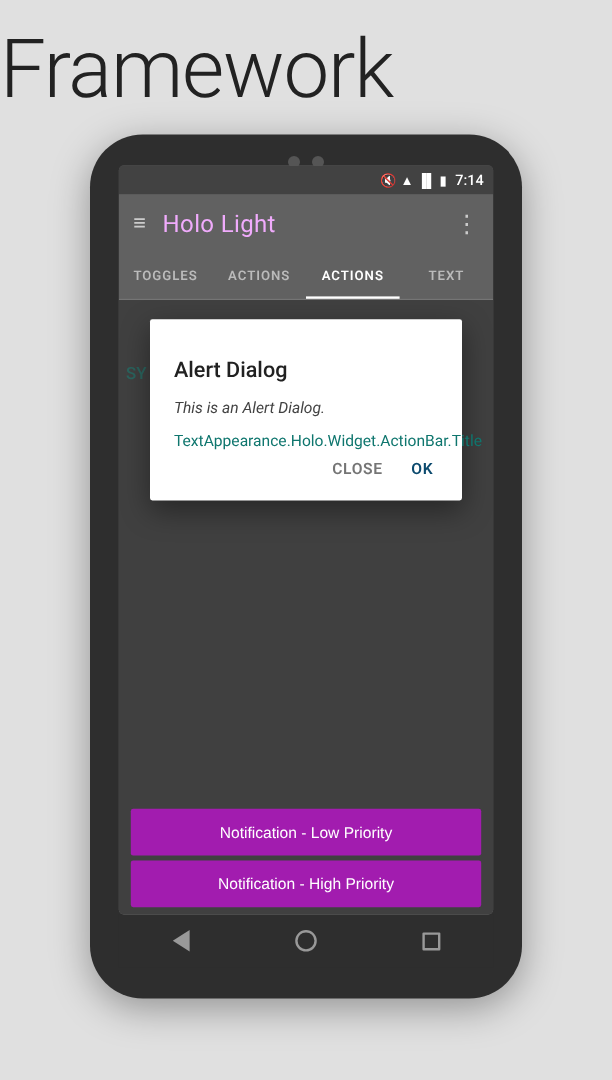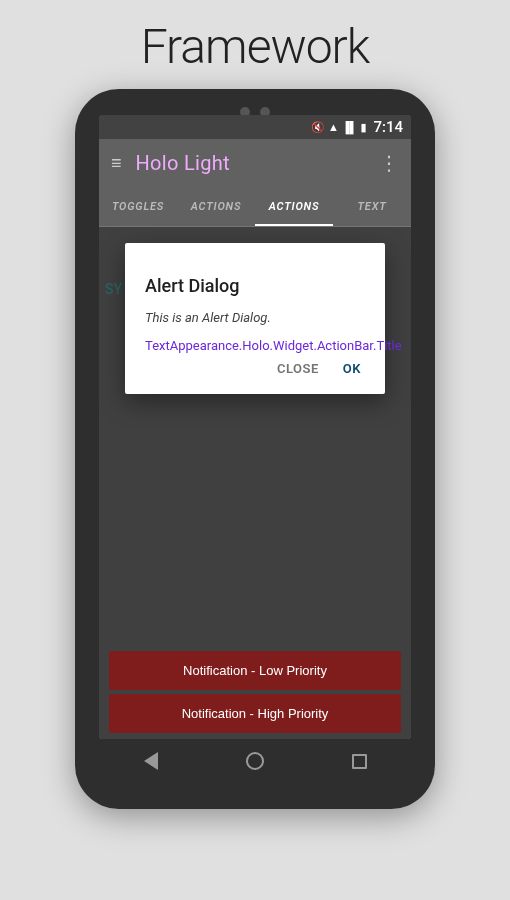--- a/index.html
+++ b/index.html
@@ -9,24 +9,24 @@
       height: 900px;
       background: #e0e0e0;
       display: flex;
       flex-direction: column;
       align-items: center;
       font-family: 'Roboto', Arial, sans-serif;
       overflow: hidden;
     }
 
     .page-title {
-      font-size: 48px;
+      font-size: 68px;
       font-weight: 300;
       color: #222;
-      text-align: center;
+      text-align: left;
       padding: 18px 0 14px 0;
       letter-spacing: -1px;
       width: 100%;
     }
 
     .phone-outer {
       width: 360px;
       height: 720px;
       background: #2e2e2e;
       border-radius: 44px;
@@ -84,21 +84,21 @@
       gap: 3px;
     }
 
     .status-icon {
       color: #fff;
       font-size: 11px;
     }
 
     .status-time {
       color: #fff;
-      font-size: 15px;
+      font-size: 12px;
       font-weight: 500;
       margin-left: 4px;
     }
 
     
     .app-bar {
       background: #616161;
       height: 48px;
       display: flex;
       align-items: center;
@@ -128,21 +128,20 @@
     }
 
     
     .tab-bar {
       background: #616161;
       height: 40px;
       display: flex;
       align-items: stretch;
       flex-shrink: 0;
       border-bottom: 1px solid #757575;
-      font-style: italic;
     }
 
     .tab-item {
       flex: 1;
       display: flex;
       align-items: center;
       justify-content: center;
       color: #bbb;
       font-size: 11px;
       font-weight: 600;
@@ -217,21 +216,21 @@
       margin-bottom: 8px;
     }
 
     .dialog-body p {
       margin-bottom: 8px;
       font-style: italic;
     }
 
     .dialog-code {
       font-size: 13px;
-      color: #6d28d9;
+      color: #0f766e;
       margin-top: 6px;
       line-height: 1.5;
     }
 
     .dialog-actions {
       display: flex;
       justify-content: flex-end;
       gap: 16px;
     }
 
@@ -257,21 +256,21 @@
       position: absolute;
       bottom: 0;
       left: 0; right: 0;
       padding: 6px 10px;
       display: flex;
       flex-direction: column;
       gap: 4px;
     }
 
     .notif-btn {
-      background: #7f1d1d;
+      background: #a21caf;
       border: none;
       border-radius: 2px;
       padding: 12px 16px;
       color: #fff;
       font-size: 13px;
       text-align: center;
       cursor: pointer;
       width: 100%;
     }
 

